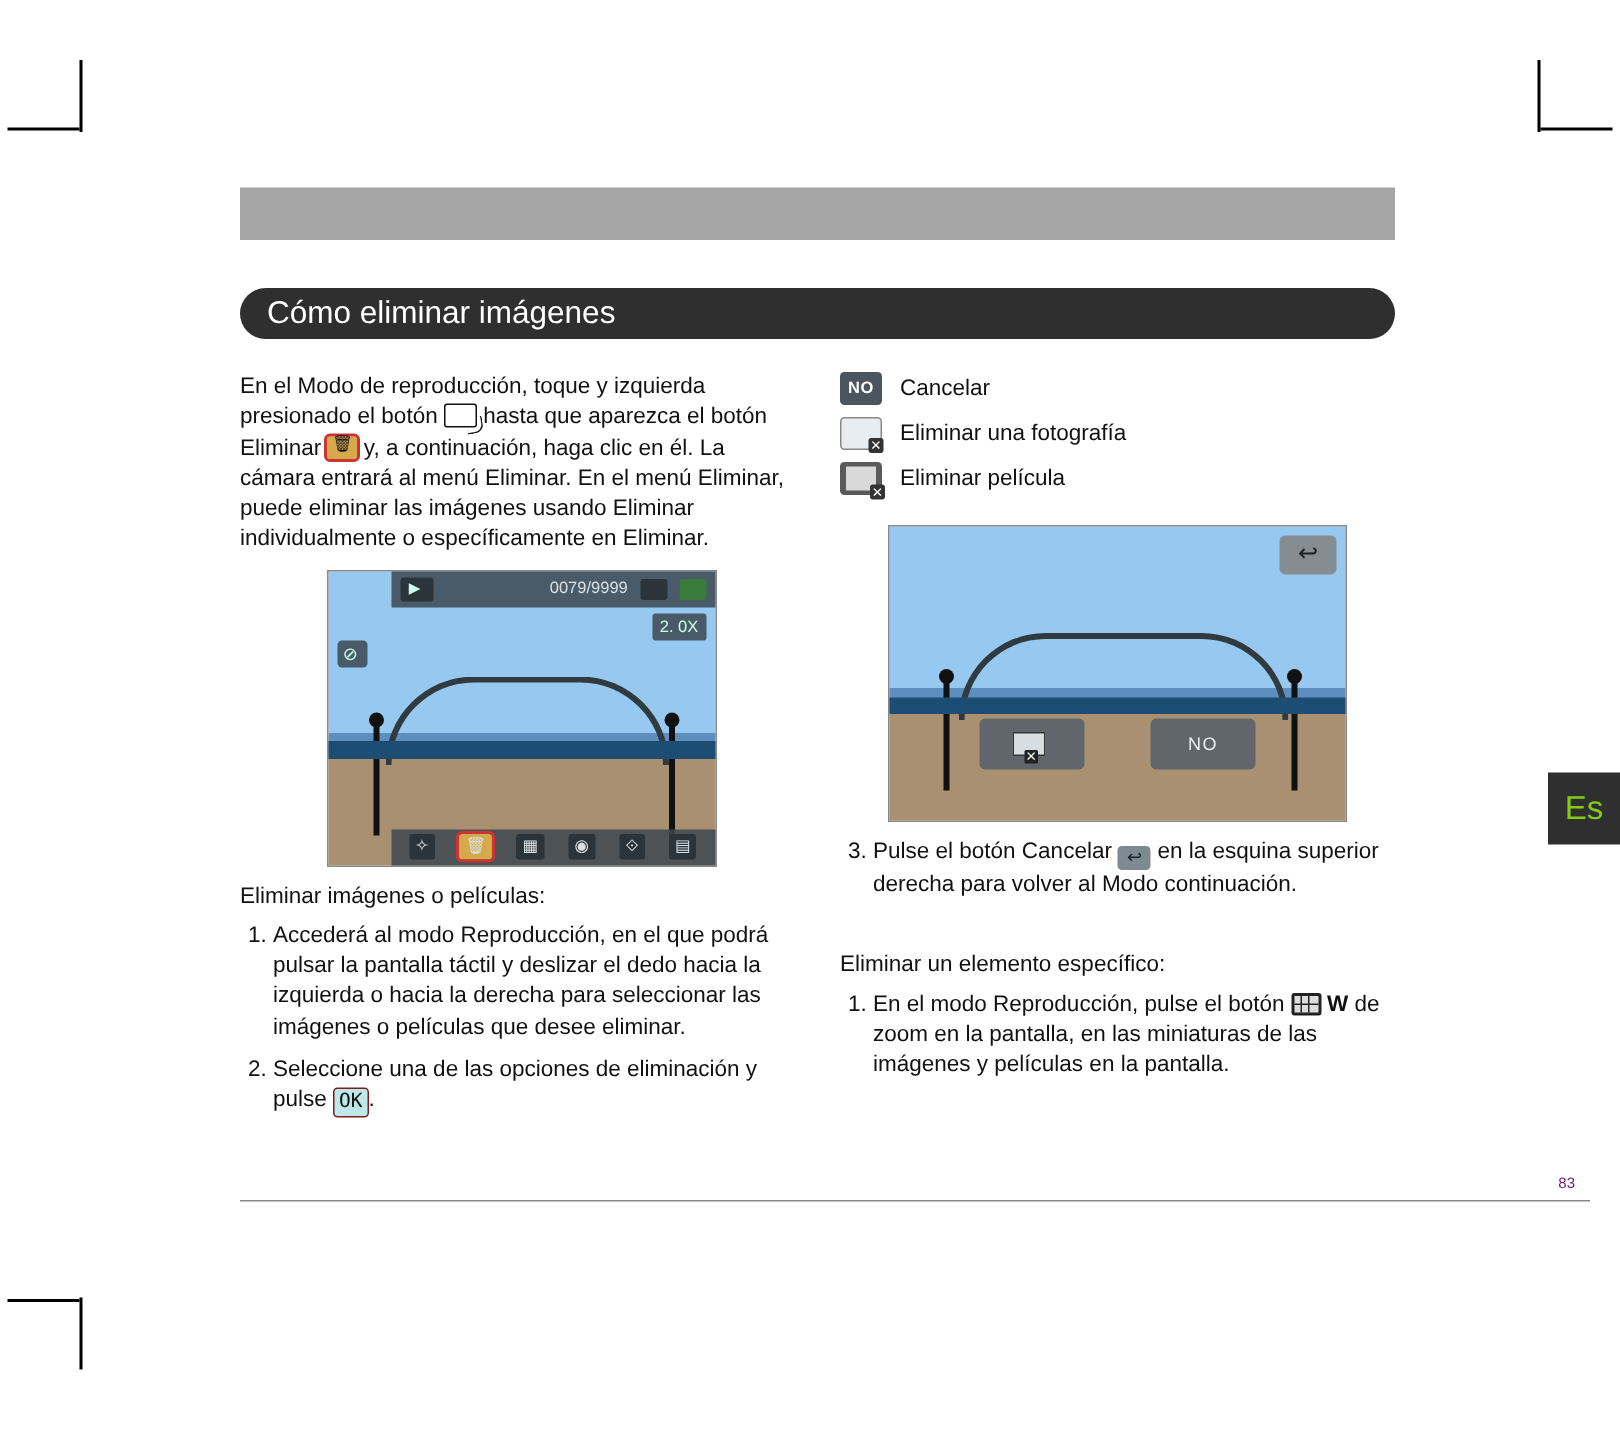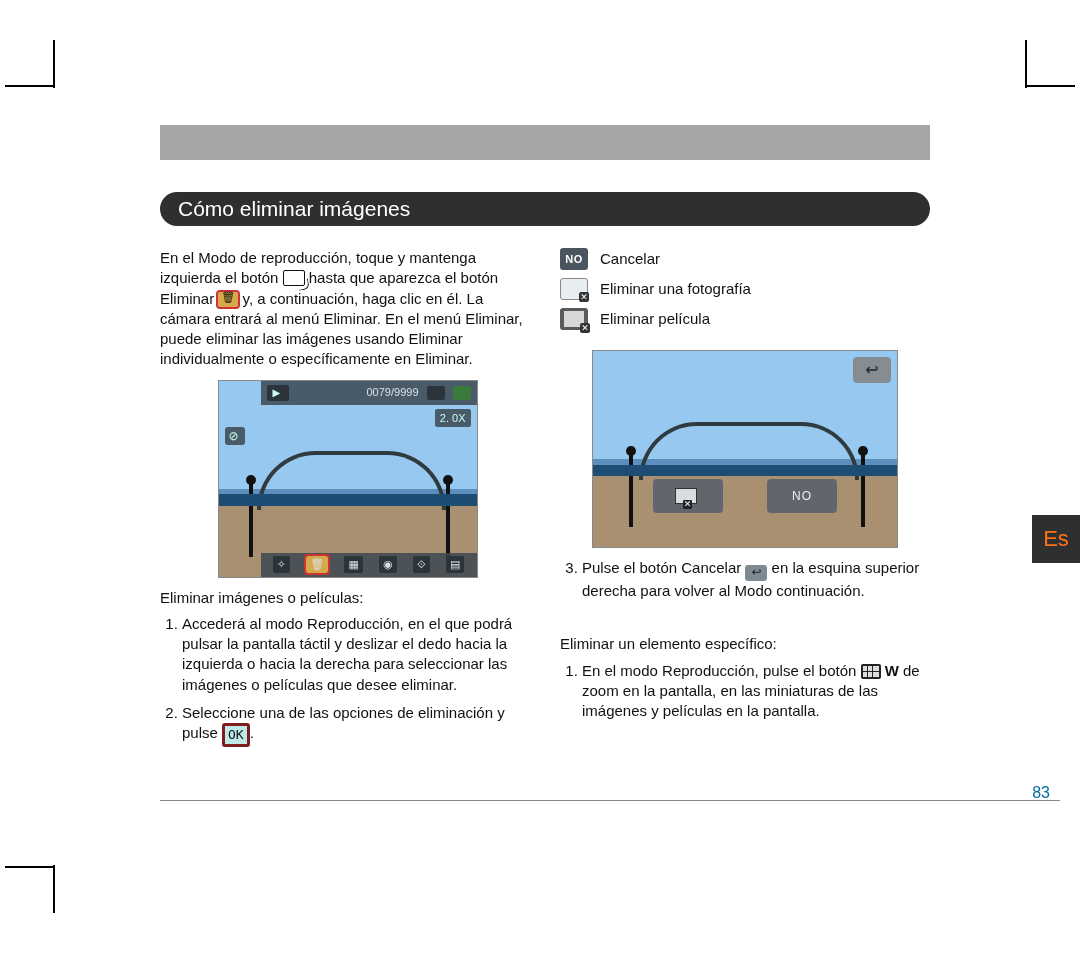--- a/index.html
+++ b/index.html
@@ -75,30 +75,30 @@
 
   
   .backbtn { position:absolute; top:6px; right:6px; width:38px; height:26px; background:#858c92; border-radius:4px; display:flex; align-items:center; justify-content:center; color:#1a2228; font-size:16px; }
   .dlgbtn { position:absolute; bottom:34px; width:70px; height:34px; background:rgba(88,98,106,0.9); border-radius:4px; display:flex; align-items:center; justify-content:center; color:#e8eef2; font-size:12px; }
   .dlgbtn.del { left:60px; }
   .dlgbtn.del::before { content:""; width:20px; height:14px; background:#d8dde1; border:1px solid #333; margin-right:4px; }
   .dlgbtn.del::after { content:"✕"; font-size:9px; position:absolute; left:30px; bottom:4px; background:#222; color:#fff; width:9px; height:9px; line-height:9px; text-align:center; border-radius:1px;}
   .dlgbtn.no  { right:60px; letter-spacing:1px; }
 
   
-  .langtab { position: absolute; right: 0; top: 515px; width: 48px; height: 48px; background: #2f2f2f; color: #f97316; display: flex; align-items: center; justify-content: center; font-size: 22px; }
-
-  
-  .pagenum { position: absolute; right: 30px; top: 784px; font-size: 16px; color: #0369a1; }
+  .langtab { position: absolute; right: 0; top: 515px; width: 48px; height: 48px; background: #2f2f2f; color: #84cc16; display: flex; align-items: center; justify-content: center; font-size: 22px; }
+
+  
+  .pagenum { position: absolute; right: 30px; top: 784px; font-size: 10px; color: #701a75; }
 
   
   .footrule { position: absolute; left: 160px; top: 800px; width: 900px; height: 1px; background: #888; }
 
   
-  .ok-badge { display:inline-block; padding:0 3px; background:#bfe8e8; border-radius:3px; font-family:monospace; font-size:13px; vertical-align:-1px; border:3px solid #7f1d1d; }
+  .ok-badge { display:inline-block; padding:0 3px; background:#bfe8e8; border-radius:3px; font-family:monospace; font-size:13px; vertical-align:-1px; border:1px solid #7f1d1d; }
   .grid-badge { display:inline-block; width:20px; height:15px; background:#222; vertical-align:-3px; border-radius:2px; position:relative; }
   .grid-badge::before{content:"";position:absolute;inset:2px;background:
     linear-gradient(#222 0 0) 33% 0/1px 100% no-repeat,
     linear-gradient(#222 0 0) 66% 0/1px 100% no-repeat,
     linear-gradient(#222 0 0) 0 50%/100% 1px no-repeat,
     #ddd;}
   .w-badge { display:inline-block; font-weight:700; font-family:Arial; vertical-align:0; }
   .touch-badge { display:inline-block; width:22px; height:16px; border:1.5px solid #111; border-radius:2px; vertical-align:-3px; position:relative; }
   .touch-badge::after{content:"";position:absolute;right:-5px;bottom:-5px;width:10px;height:10px;border:1.5px solid #111;border-left:none;border-top:none;transform:rotate(-10deg);border-radius:0 0 6px 0;}
   .trash-badge { display:inline-block; width:20px; height:15px; vertical-align:-3px; background:#d6a94a; outline:2px solid #c33; border-radius:2px; position:relative; }
@@ -118,21 +118,21 @@
   <div class="crop bl-v"></div>
 
   <div class="topband"></div>
 
   <div class="pill">
     <span>Cómo eliminar imágenes</span>
   </div>
 
   <div class="col left">
     <p class="para">
-      <span>En el Modo de reproducción, toque y mantenga izquierda el botón </span>
+      <span>En el Modo de reproducción, toque y izquierda presionado el botón </span>
       <span class="touch-badge"></span>
       <span> hasta que aparezca el botón Eliminar </span>
       <span class="trash-badge"></span>
       <span> y, a continuación, haga clic en él. La cámara entrará al menú Eliminar. En el menú Eliminar, puede eliminar las imágenes usando Eliminar individualmente o específicamente en Eliminar.</span>
     </p>
 
     <div class="lcd">
       <div class="lcdbar top">
         <div class="playicon"></div>
         <span>0079/9999</span>

